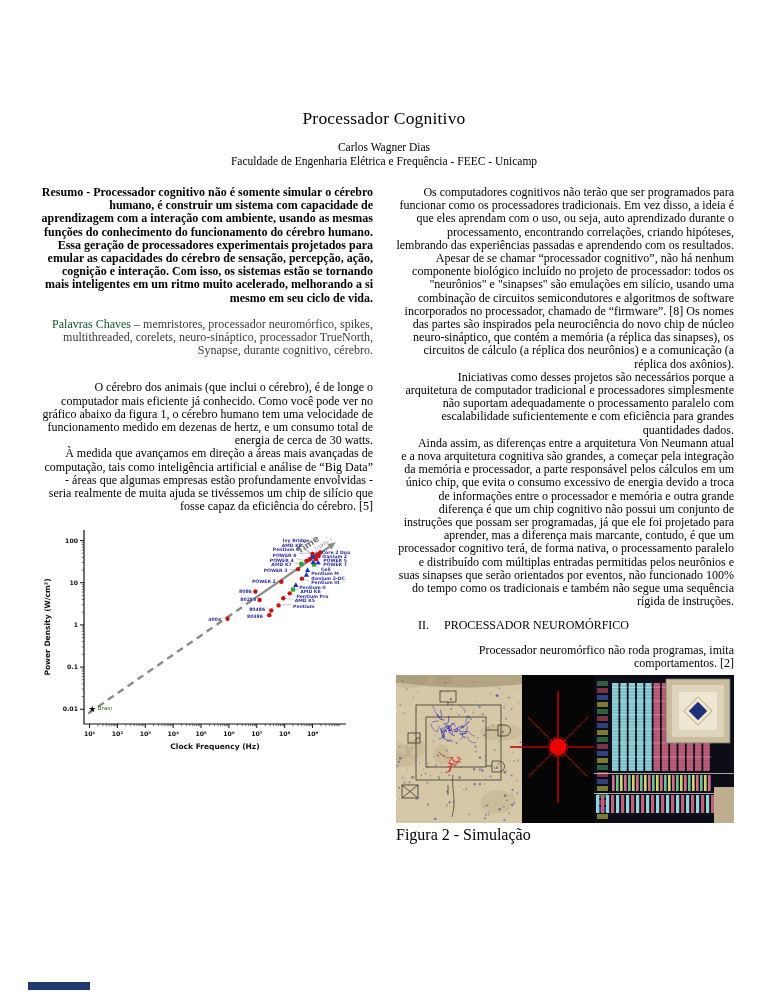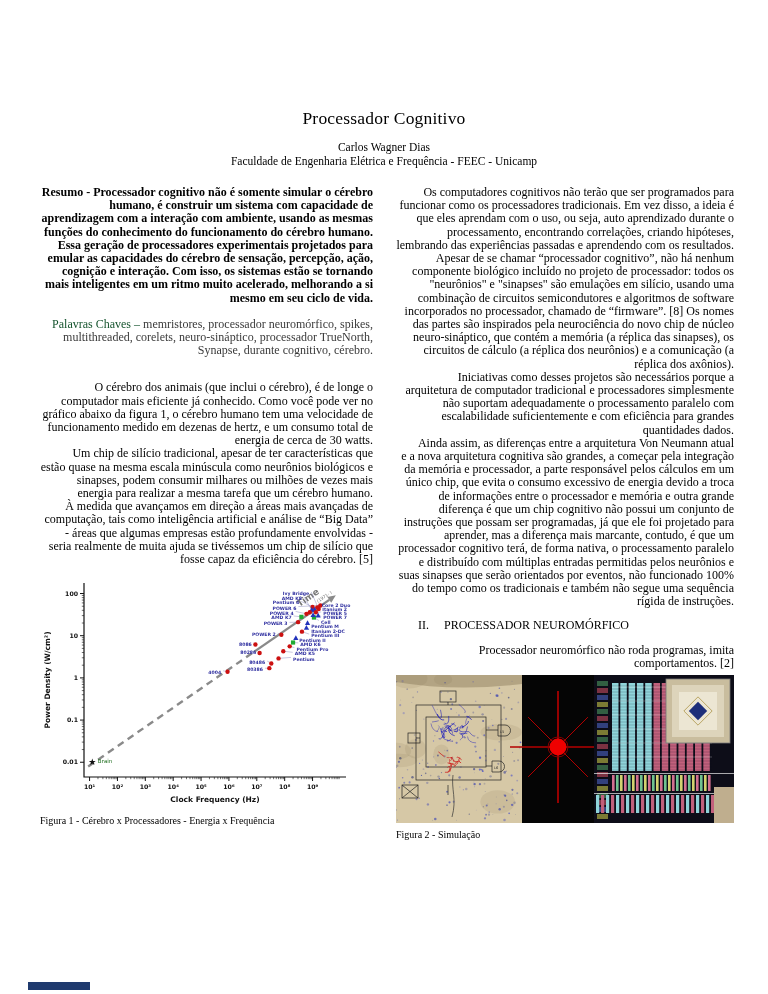--- a/index.html
+++ b/index.html
@@ -14,21 +14,21 @@
   p{margin:0;text-align:right;}
   .ind{text-indent:20px;}
   .abstract{font-weight:bold;margin-bottom:13px;}
   .keywords{margin-bottom:24px;color:#3a3a3a;}
   .kw-prefix{color:#14532d;}
   .sec{margin:5px 0 13px;padding-left:22px;}
   .sec-num{display:inline-block;width:26px;}
   figure{margin:0;}
   .fig1{margin-top:5px;}
   .fig1 svg,.fig2 svg{display:block;}
-  figcaption{font-size:10px;margin-top:5px;}
+  figcaption{font-size:16px;margin-top:5px;}
   .note{margin:10px 0 5px;}
   .sec2{margin:10px 0 12px;}
   .footer-bar{position:absolute;left:28px;top:982px;width:62px;height:8px;background:#1f3a6e;}
 </style>
 </head>
 <body>
 
 <div class="page">
 
   <div class="header">
@@ -38,21 +38,20 @@
       <div>Faculdade de Engenharia Elétrica e Frequência - FEEC - Unicamp</div>
     </div>
   </div>
 
   <div class="cols">
 
     <div class="col left">
       <p class="abstract">Resumo - Processador cognitivo não é somente simular o cérebro humano, é construir um sistema com capacidade de aprendizagem com a interação com ambiente, usando as mesmas funções do conhecimento do funcionamento do cérebro humano. Essa geração de processadores experimentais projetados para emular as capacidades do cérebro de sensação, percepção, ação, cognição e interação. Com isso, os sistemas estão se tornando mais inteligentes em um ritmo muito acelerado, melhorando a si mesmo em seu ciclo de vida.</p>
       <p class="keywords"><span class="kw-prefix">Palavras Chaves – </span><span>memristores, processador neuromórfico, spikes, multithreaded, corelets, neuro-sináptico, processador TrueNorth, Synapse, durante cognitivo, cérebro.</span></p>
       <p class="ind">O cérebro dos animais (que inclui o cérebro), é de longe o computador mais eficiente já conhecido. Como você pode ver no gráfico abaixo da figura 1, o cérebro humano tem uma velocidade de funcionamento medido em dezenas de hertz, e um consumo total de energia de cerca de 30 watts.</p>
-      <p class="ind">Um chip de silício tradicional, apesar de ter características que estão quase na mesma escala minúscula como neurônios biológicos e sinapses, podem consumir milhares ou milhões de vezes mais energia para realizar a mesma tarefa que um cérebro humano.</p>
       <p class="ind">À medida que avançamos em direção a áreas mais avançadas de computação, tais como inteligência artificial e análise de “Big Data” - áreas que algumas empresas estão profundamente envolvidas - seria realmente de muita ajuda se tivéssemos um chip de silício que fosse capaz da eficiência do cérebro. [5]</p>
       <figure class="fig1">
         <svg id="fig1" width="322" height="238" viewBox="0 0 322 238">
             <line x1="48.180851063829785" y1="195.45652173913044" x2="214.0212765957447" y2="80.86999999999999" stroke="#8a8a8a" stroke-width="2.4" stroke-dasharray="7 5"></line>
             <line x1="214.0212765957447" y1="80.86999999999999" x2="289.2765957446809" y2="28.869565217391283" stroke="#8a8a8a" stroke-width="2.4"></line>
             <polygon points="295.85819914507283,24.321763915668747 291.209411297913,31.66674666255786 287.3437801914488,26.072383772224708" fill="#8a8a8a"></polygon>
             <text x="269.644645550557" y="29.09812141141759" font-size="9" fill="#777" text-anchor="middle" font-family="&quot;DejaVu Sans&quot;,sans-serif" font-weight="bold" transform="rotate(-34.643962518666626 269.644645550557 29.09812141141759)">Time</text>
             <text x="285.14177764025015" y="26.898372108746102" font-size="4.3" fill="#777" text-anchor="middle" font-family="&quot;DejaVu Sans&quot;,sans-serif" transform="rotate(-34.643962518666626 285.14177764025015 26.898372108746102)">(1971- )</text>
             <path d="M44,12 V206 H306" stroke="#111" fill="none" stroke-width="1.2"></path>
             <line x1="44" y1="22.543478260869563" x2="40" y2="22.543478260869563" stroke="#111" stroke-width="1"></line>
@@ -265,21 +264,20 @@
             <text x="261.9617021276596" y="28.83060854707358" font-size="4.6" fill="#3030a0" text-anchor="end" font-family="&quot;DejaVu Sans&quot;,sans-serif" font-weight="bold">AMD K8</text>
             <text x="269.20851063829787" y="24.043478260869563" font-size="4.6" fill="#3030a0" text-anchor="end" font-family="&quot;DejaVu Sans&quot;,sans-serif" font-weight="bold">Ivy Bridge</text>
             <text x="281.75106382978726" y="36.020728551054106" font-size="4.6" fill="#3030a0" text-anchor="start" font-family="&quot;DejaVu Sans&quot;,sans-serif" font-weight="bold">Core 2 Duo</text>
             <text x="282.3085106382979" y="39.932529926697214" font-size="4.6" fill="#3030a0" text-anchor="start" font-family="&quot;DejaVu Sans&quot;,sans-serif" font-weight="bold">Itanium 2</text>
             <text x="283.14468085106387" y="44.074197268446085" font-size="4.6" fill="#3030a0" text-anchor="start" font-family="&quot;DejaVu Sans&quot;,sans-serif" font-weight="bold">POWER 5</text>
             <text x="283.14468085106387" y="48.36745662092591" font-size="4.6" fill="#3030a0" text-anchor="start" font-family="&quot;DejaVu Sans&quot;,sans-serif" font-weight="bold">POWER 7</text>
             <text x="280.91489361702133" y="52.62814278730863" font-size="4.6" fill="#3030a0" text-anchor="start" font-family="&quot;DejaVu Sans&quot;,sans-serif" font-weight="bold">Cell</text>
             <text x="52.361702127659576" y="193.54549477835477" font-size="9" fill="#111" text-anchor="middle" font-family="&quot;DejaVu Sans&quot;,sans-serif">★</text>
             <text x="57.861702127659576" y="192.34549477835478" font-size="5.5" fill="#1a6b1a" text-anchor="start" font-family="&quot;DejaVu Sans&quot;,sans-serif">Brain</text>
           </svg>
-        <figcaption>Figura 1 - Cérebro x Processadores - Energia x Frequência</figcaption>
       </figure>
     </div>
 
     <div class="col right">
       <p class="ind">Os computadores cognitivos não terão que ser programados para funcionar como os processadores tradicionais. Em vez disso, a ideia é que eles aprendam com o uso, ou seja, auto aprendizado durante o processamento, encontrando correlações, criando hipóteses, lembrando das experiências passadas e aprendendo com os resultados.</p>
       <p class="ind">Apesar de se chamar “processador cognitivo”, não há nenhum componente biológico incluído no projeto de processador: todos os "neurônios" e "sinapses" são emulações em silício, usando uma combinação de circuitos semicondutores e algoritmos de software incorporados no processador, chamado de “firmware”. [8] Os nomes das partes são inspirados pela neurociência do novo chip de núcleo neuro-sináptico, que contém a memória (a réplica das sinapses), os circuitos de cálculo (a réplica dos neurônios) e a comunicação (a réplica dos axônios).</p>
       <p class="ind">Iniciativas como desses projetos são necessários porque a arquitetura de computador tradicional e processadores simplesmente não suportam adequadamente o processamento paralelo com escalabilidade suficientemente e com eficiência para grandes quantidades dados.</p>
       <p class="ind">Ainda assim, as diferenças entre a arquitetura Von Neumann atual e a nova arquitetura cognitiva são grandes, a começar pela integração da memória e processador, a parte responsável pelos cálculos em um único chip, que evita o consumo excessivo de energia devido a troca de informações entre o processador e memória e outra grande diferença é que um chip cognitivo não possui um conjunto de instruções que possam ser programadas, já que ele foi projetado para aprender, mas a diferença mais marcante, contudo, é que um processador cognitivo terá, de forma nativa, o processamento paralelo e distribuído com múltiplas entradas permitidas pelos neurônios e suas sinapses que serão orientados por eventos, não funcionado 100% do tempo como os tradicionais e também não segue uma sequência rígida de instruções.</p>
       <div class="sec sec2">
         <span class="sec-num">II.</span><span class="sec-title">PROCESSADOR NEUROMÓRFICO</span>

